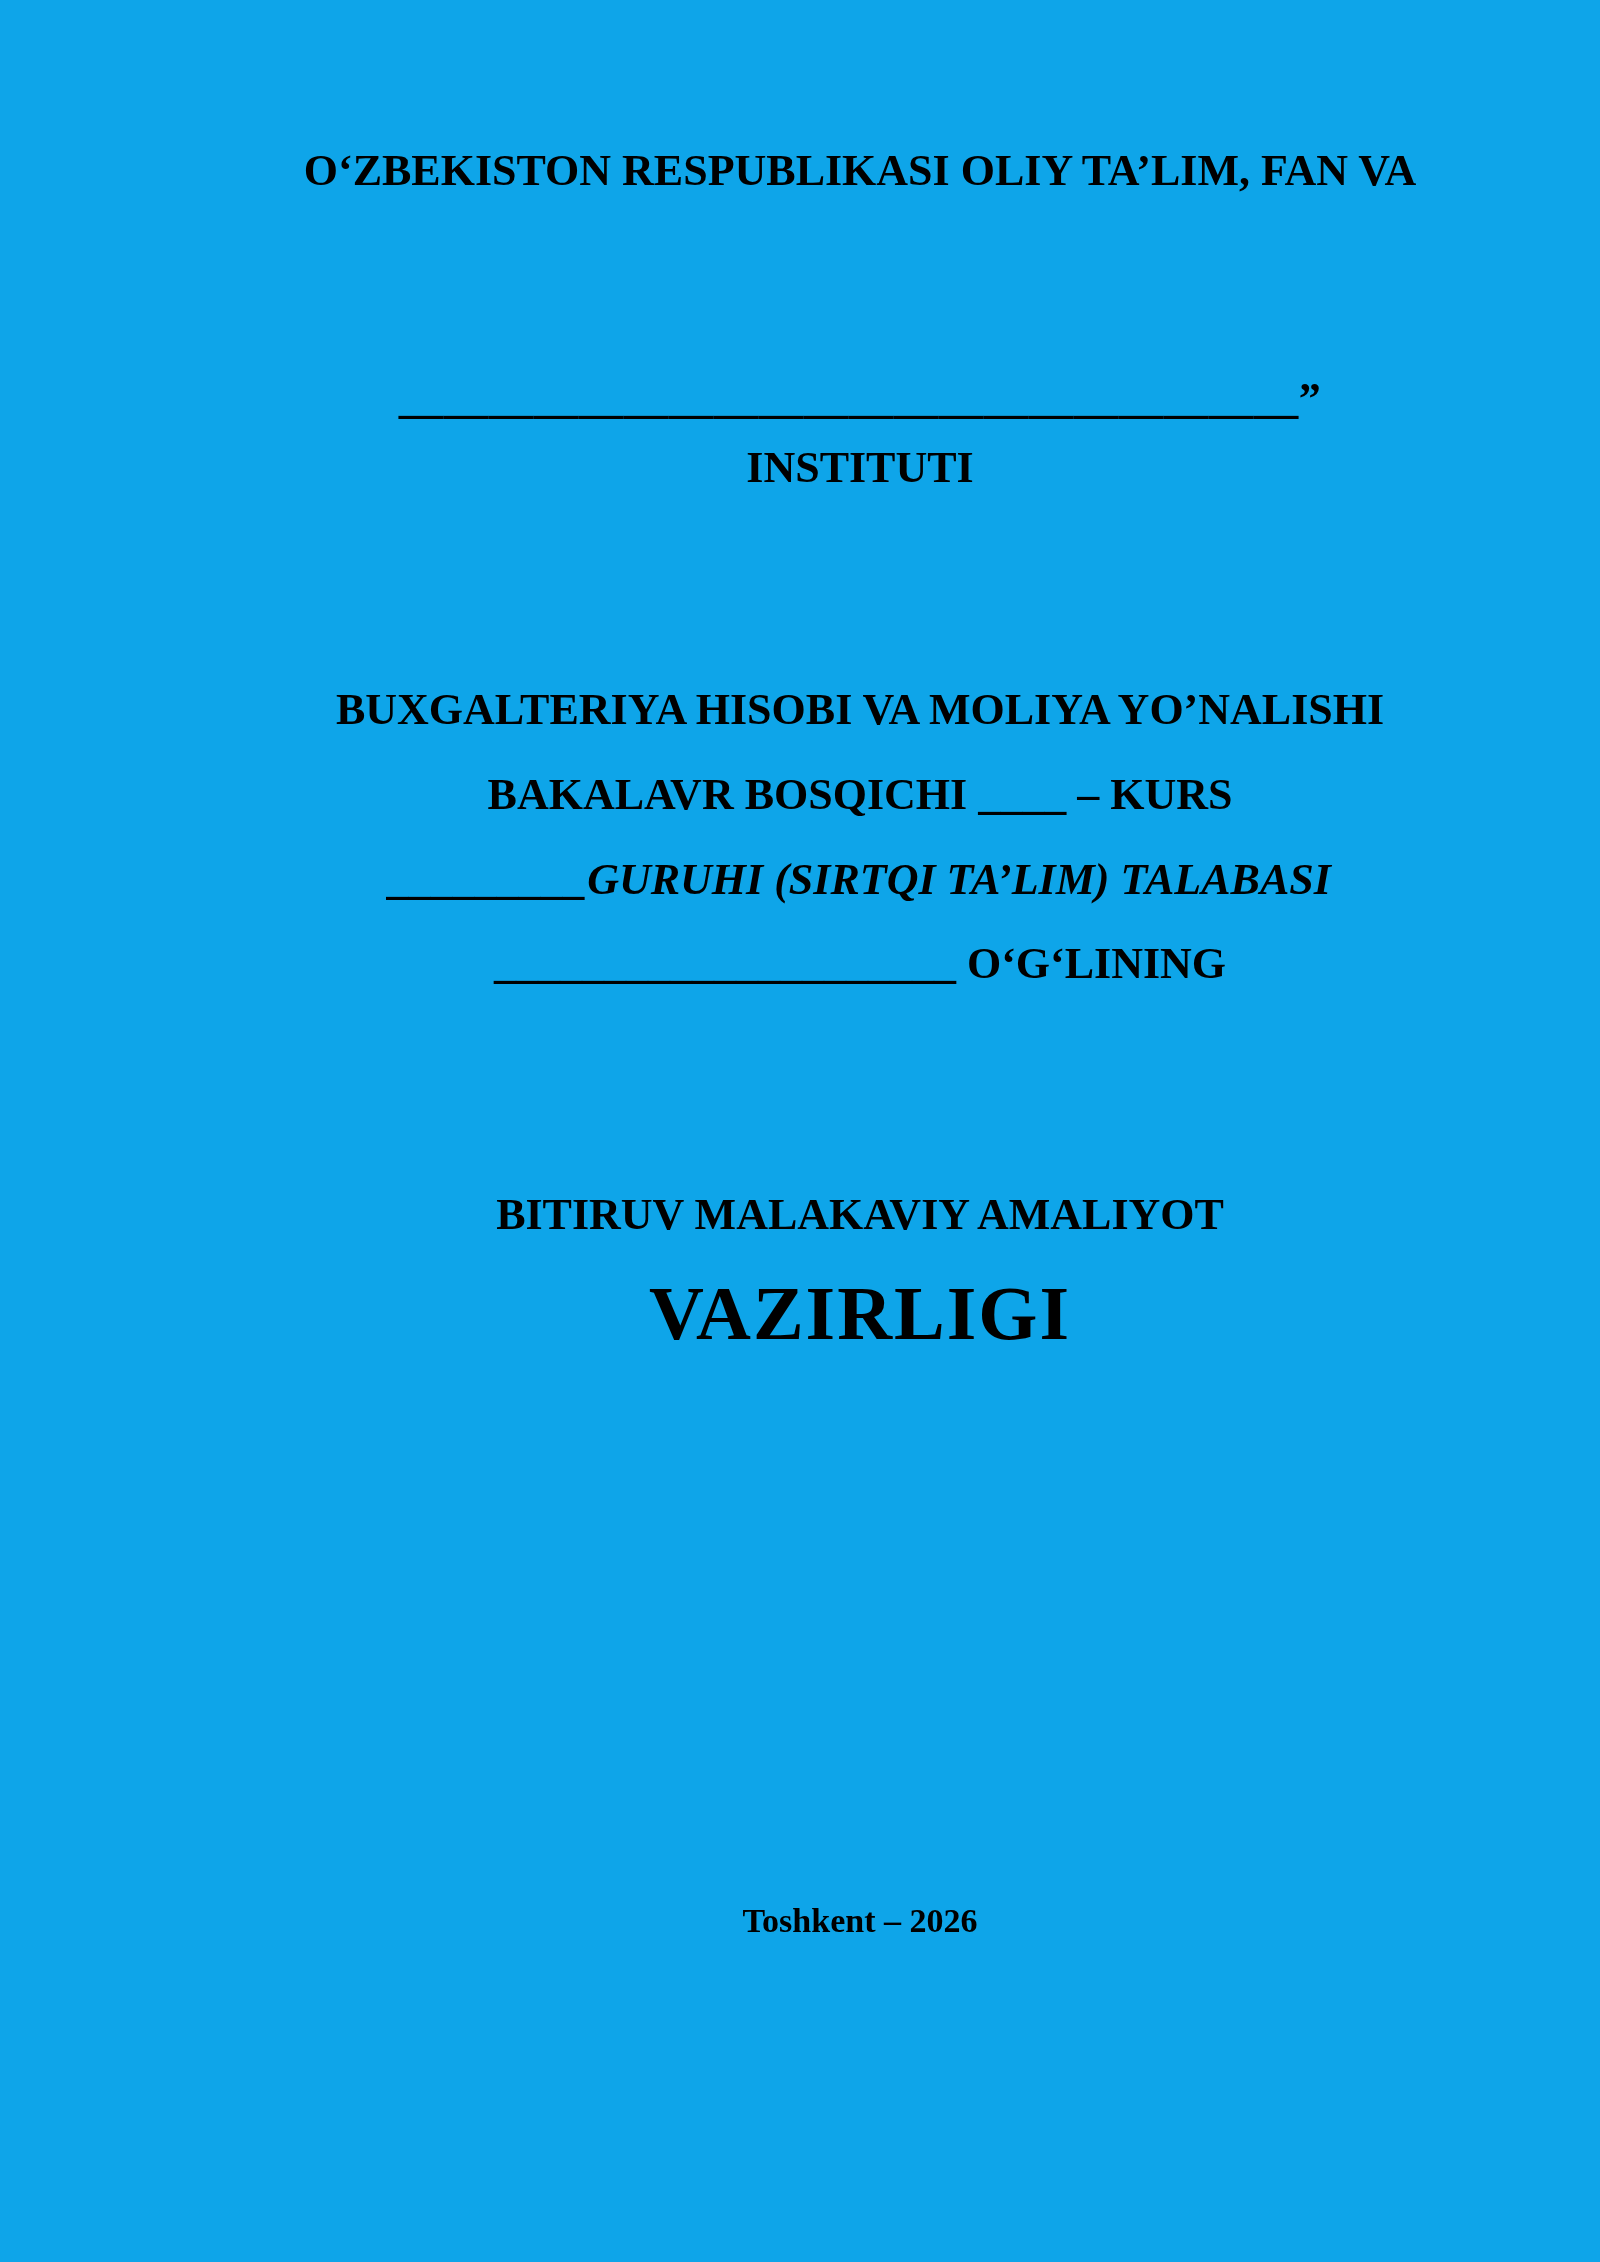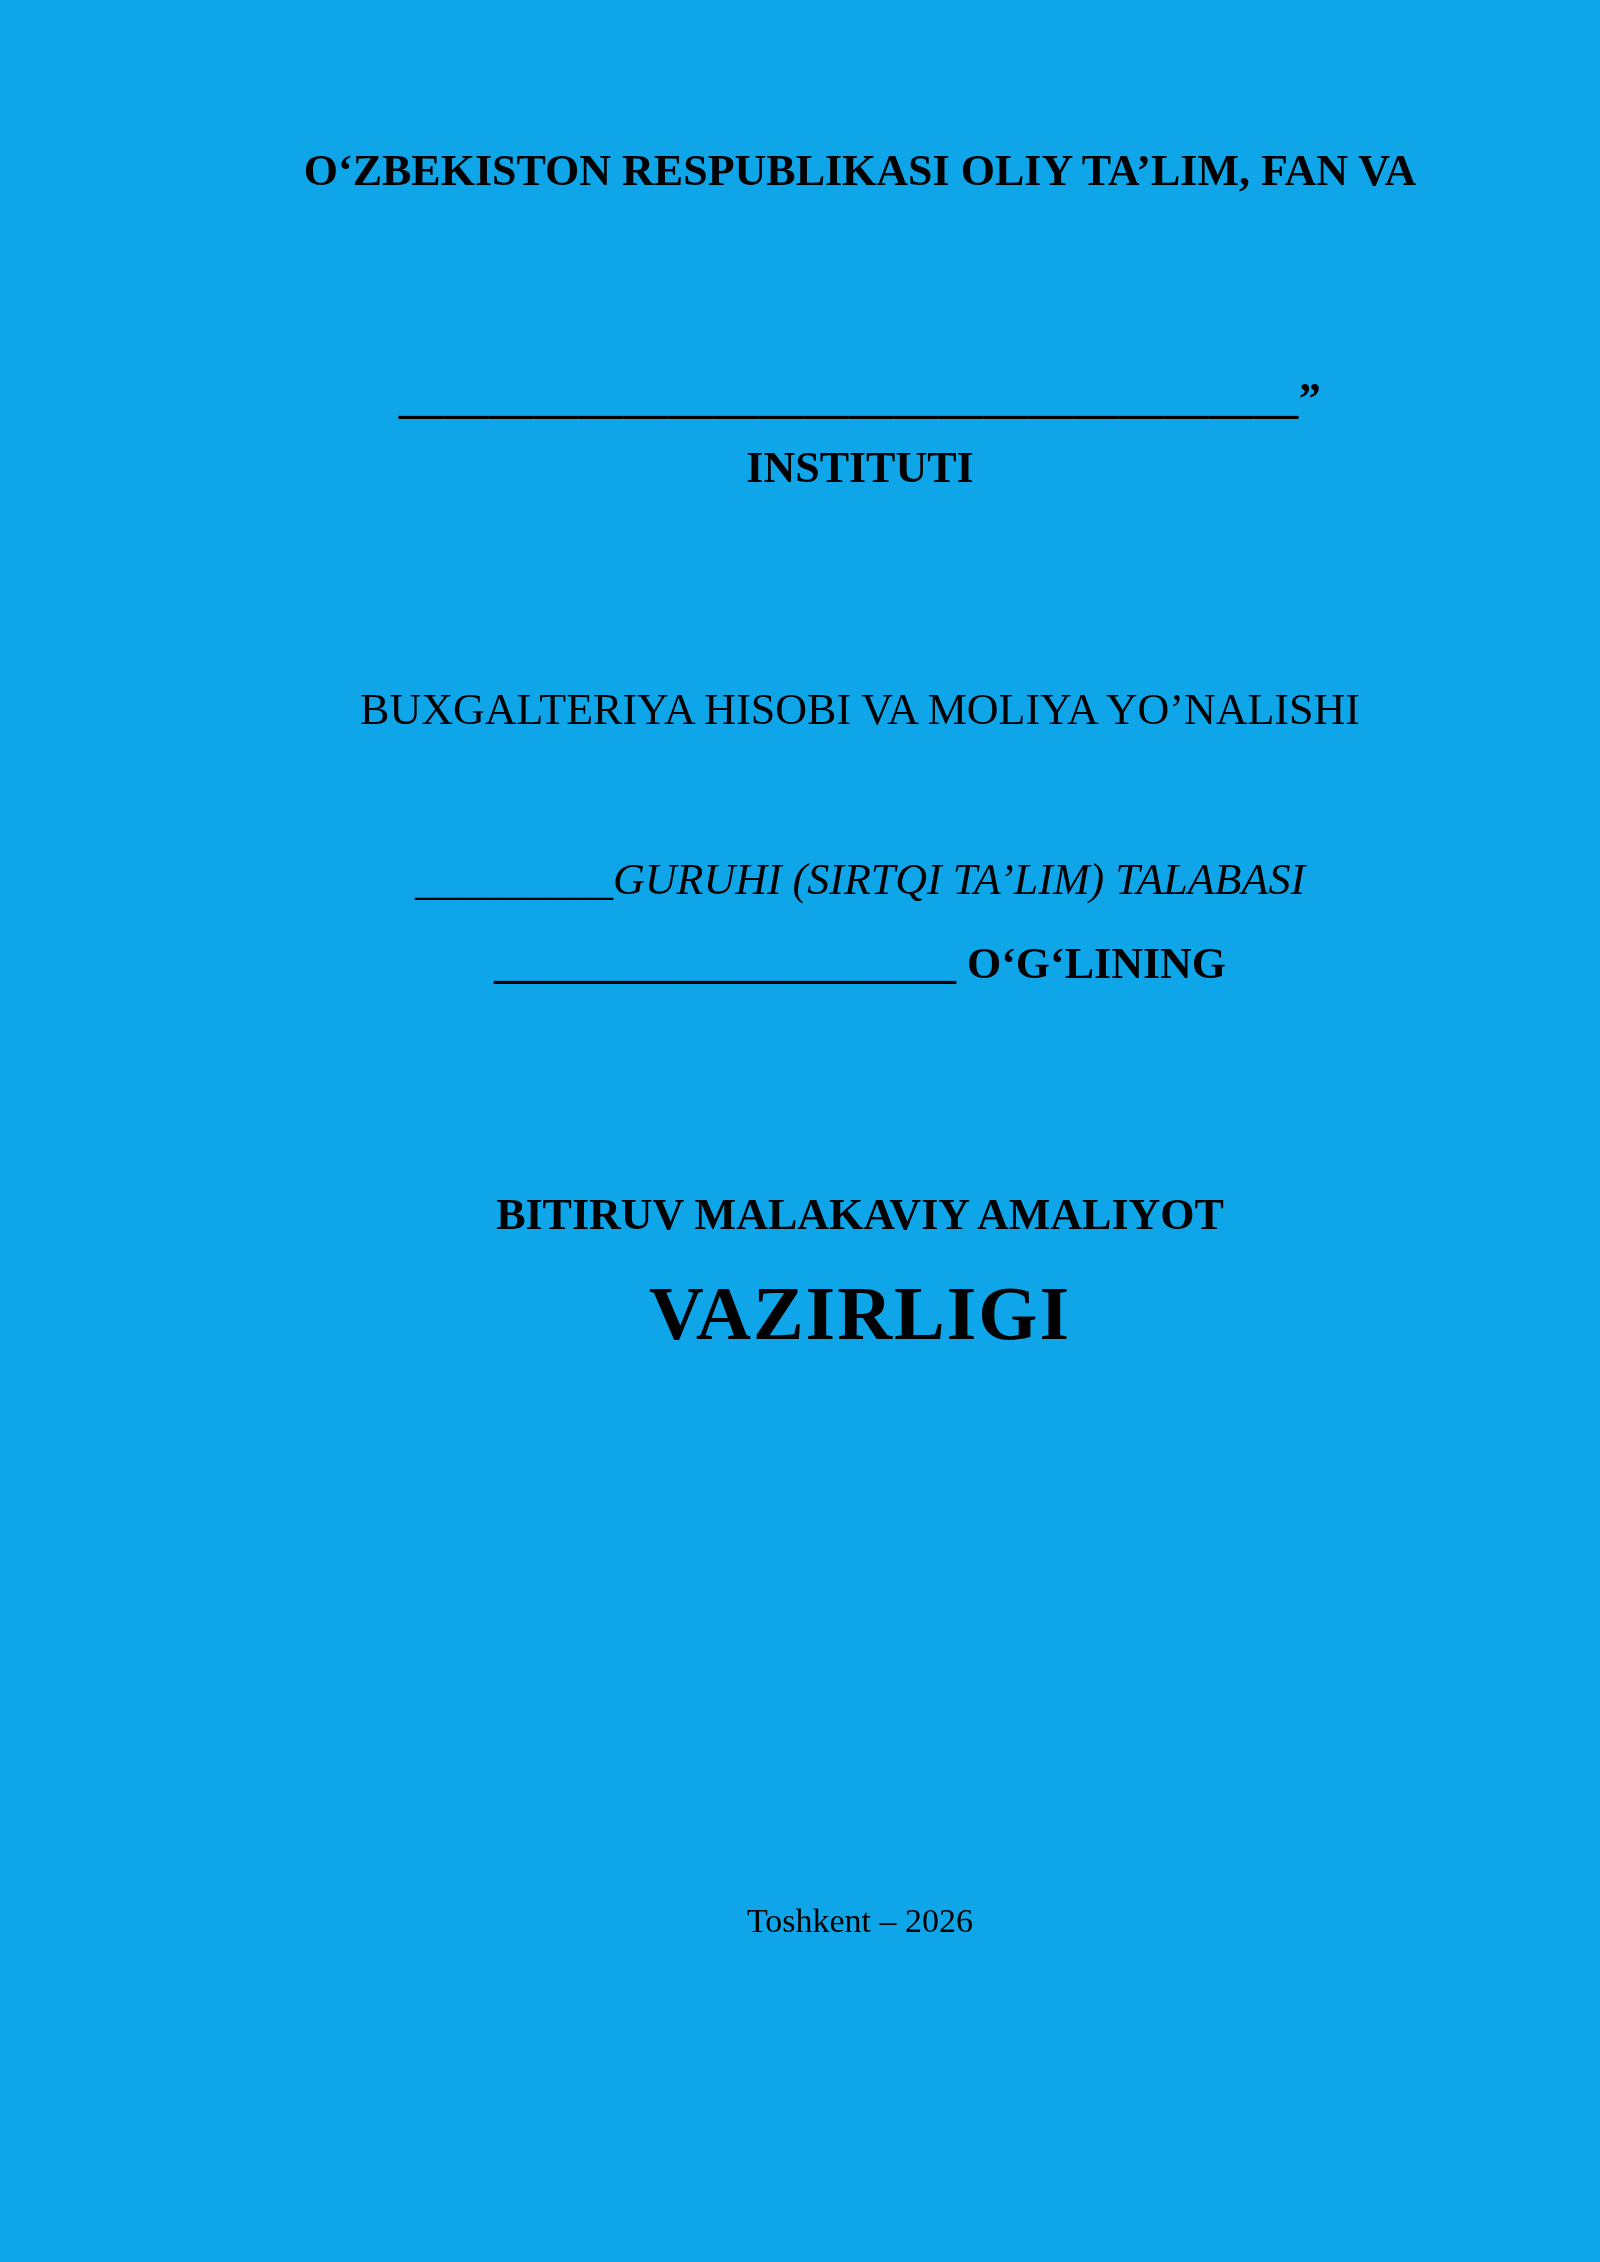--- a/index.html
+++ b/index.html
@@ -19,20 +19,21 @@
   }
   .doc-line {
     position: absolute;
     left: 230px;
     width: 1260px;
     text-align: center;
     line-height: 1;
     white-space: nowrap;
     font-size: 44px;
     color: #000000;
+    font-weight: bold;
   }
   .bold { font-weight: bold; }
   .italic { font-style: italic; }
 
   .ministry-1   { top: 149px; }
   .ministry-2   { top: 224px; }
   .inst-blank   { top: 377px; letter-spacing: 0.5px; }
   .inst-label   { top: 446px; }
   .program      { top: 688px; }
   .level        { top: 773px; }
@@ -49,20 +50,21 @@
 
   <div class="doc-line bold ministry-1">OʻZBEKISTON RESPUBLIKASI OLIY TA’LIM, FAN VA</div>
 
 
   <div class="doc-line bold inst-label">INSTITUTI</div>
 
   <div class="doc-line bold inst-blank">________________________________________”</div>
 
   <div class="doc-line program">BUXGALTERIYA HISOBI VA MOLIYA YO’NALISHI</div>
 
+  <div class="doc-line level">BAKALAVR BOSQICHI ____ – KURS</div>
 
   <div class="doc-line italic group">_________GURUHI (SIRTQI TA’LIM) TALABASI</div>
 
   <div class="doc-line bold student">_____________________ OʻGʻLINING</div>
 
   <div class="doc-line bold report-type">BITIRUV MALAKAVIY AMALIYOT</div>
 
   <div class="doc-line bold report-title">VAZIRLIGI</div>
 
   <div class="doc-line footer-line">Toshkent – 2026</div>

